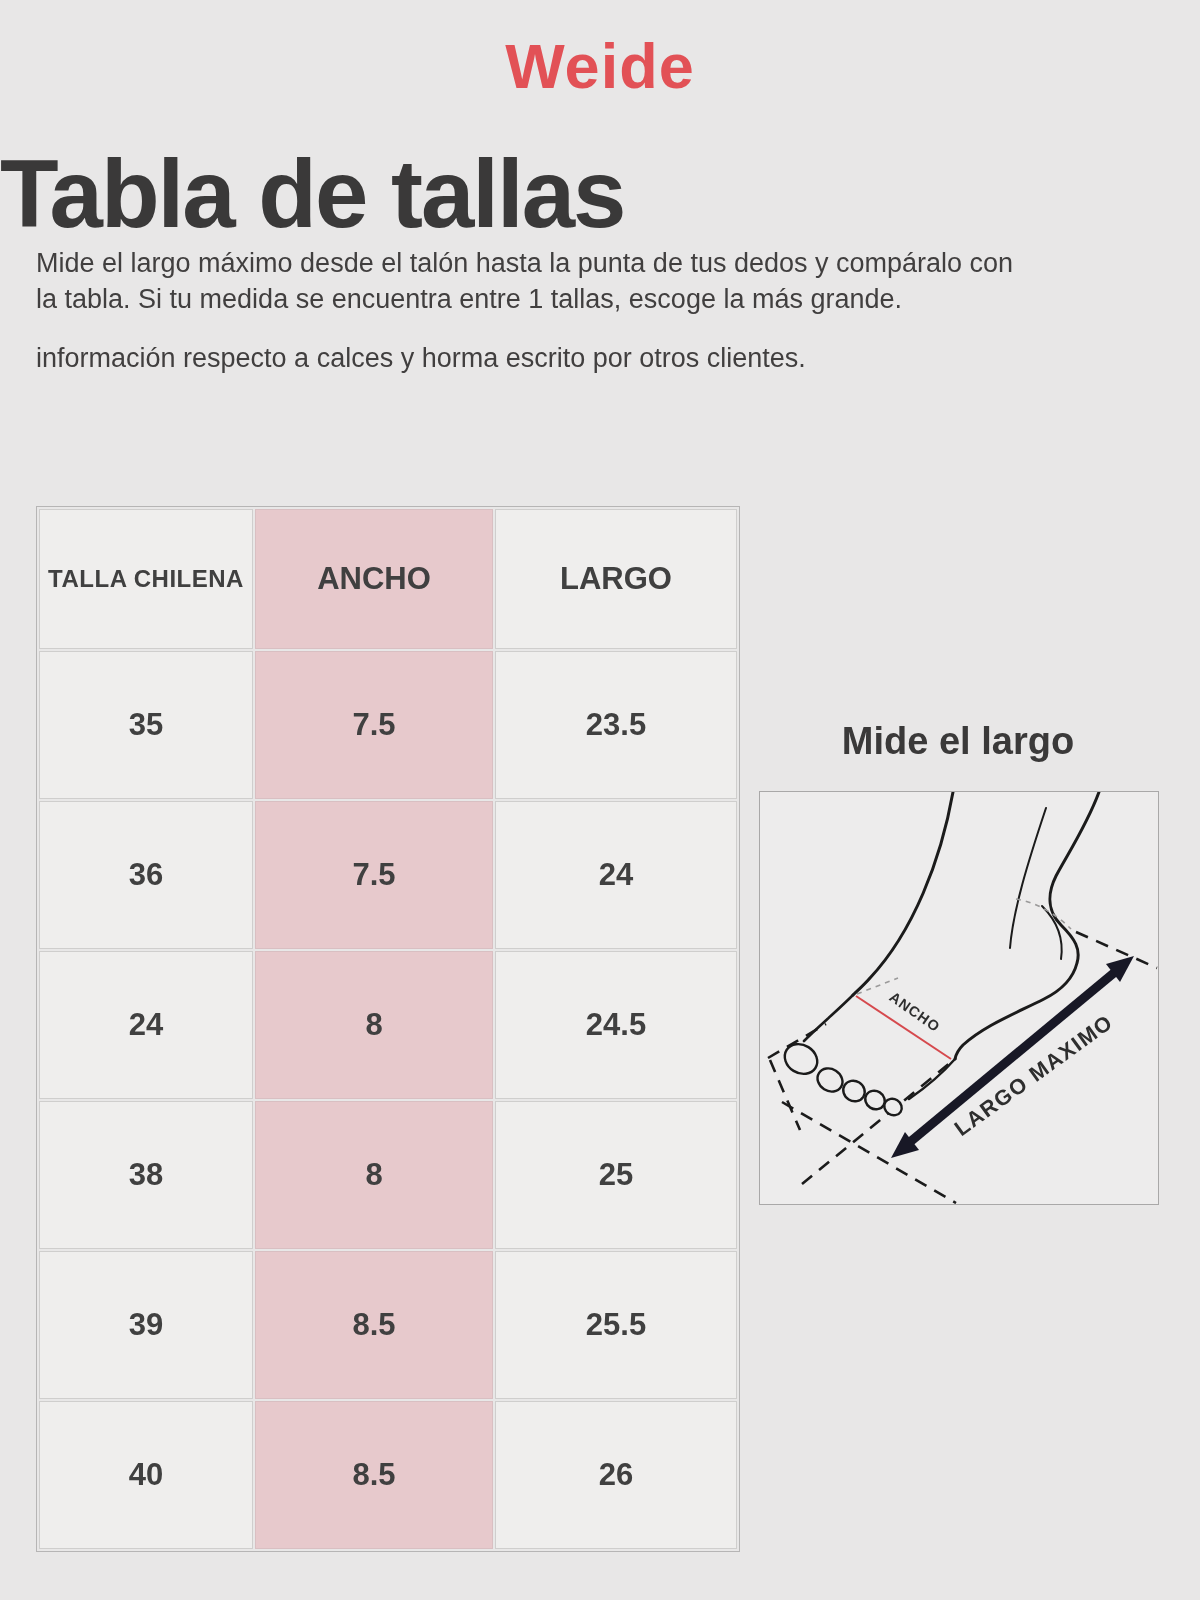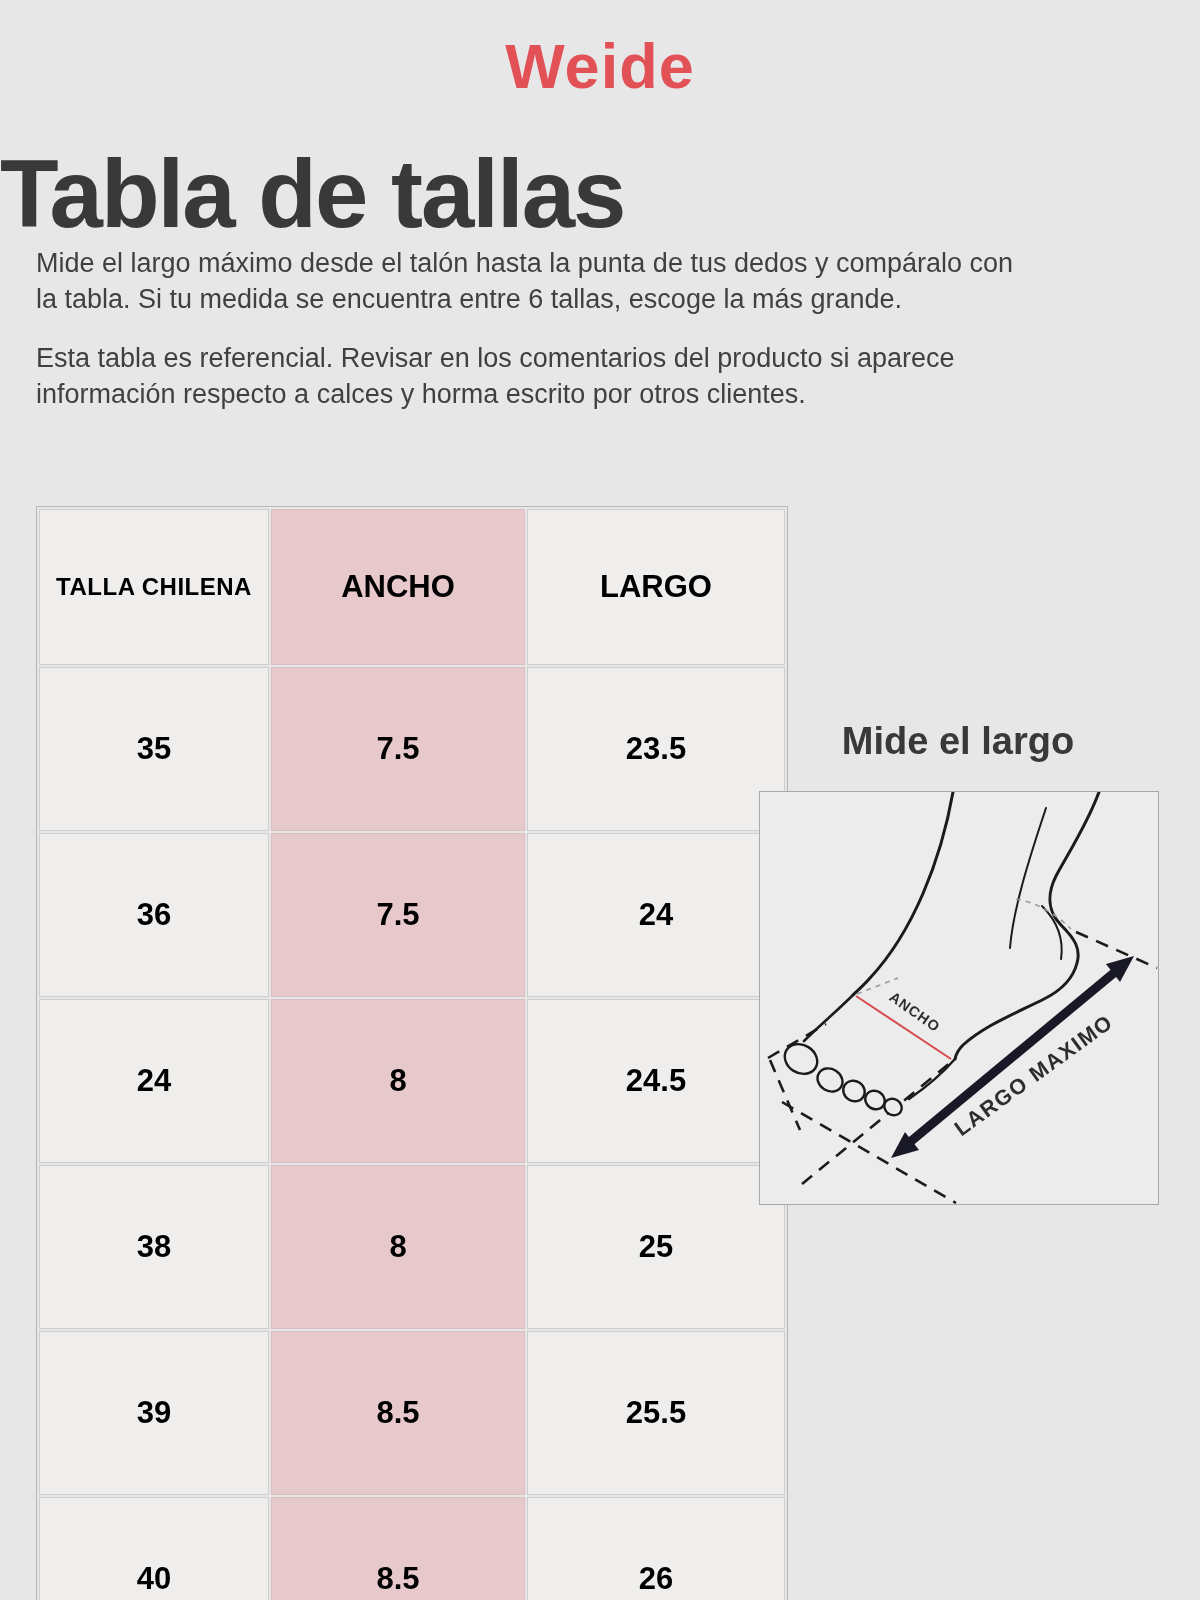--- a/index.html
+++ b/index.html
@@ -35,23 +35,23 @@
 
   .size-table{
     position:absolute;left:36px;top:506px;
     border-collapse:separate;border-spacing:2px;
     border:1px solid #b6b5b5;
     background:#e8e7e7;
   }
   .size-table th,.size-table td{
     border:1px solid #cfcecd;
     background:#efeeed;
-    font-weight:700;color:#000000;
+    font-weight:700;color:#404040;
     text-align:center;vertical-align:middle;
-    padding:8px;
+    padding:0;
   }
   .size-table th{height:138px;font-size:31px}
   .size-table td{height:146px;font-size:31px}
   .col-talla{width:212px}
   .col-ancho{width:236px}
   .col-largo{width:240px}
   th.col-talla{font-size:24px;letter-spacing:0.5px}
   .pink{background:#e7c9cc !important;border-color:#d9bfc2 !important}
 
   .diagram-heading{
@@ -75,24 +75,23 @@
 </style>
 </head>
 <body>
 
 <div class="logo">Weide</div>
 
 <div class="title">Tabla de tallas</div>
 
 <div class="intro para1">
   <div class="line">Mide el largo máximo desde el talón hasta la punta de tus dedos y compáralo con</div>
-  <div class="line">la tabla. Si tu medida se encuentra entre 6 tallas, escoge la más grande.</div>
+  <div class="line">la tabla. Si tu medida se encuentra entre 1 tallas, escoge la más grande.</div>
 </div>
 <div class="intro para2">
-  <div class="line">Esta tabla es referencial. Revisar en los comentarios del producto si aparece</div>
   <div class="line">información respecto a calces y horma escrito por otros clientes.</div>
 </div>
 
 <table class="size-table">
   <thead>
     <tr>
       <th class="col-talla">TALLA CHILENA</th>
       <th class="col-ancho pink">ANCHO</th>
       <th class="col-largo">LARGO</th>
     </tr>

